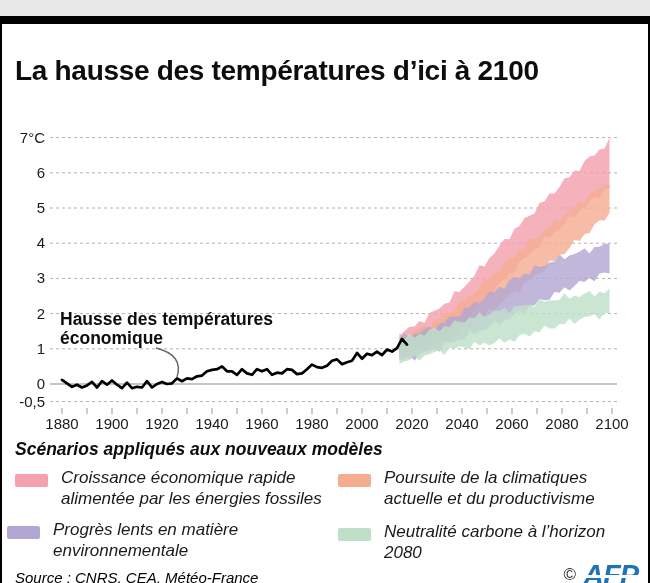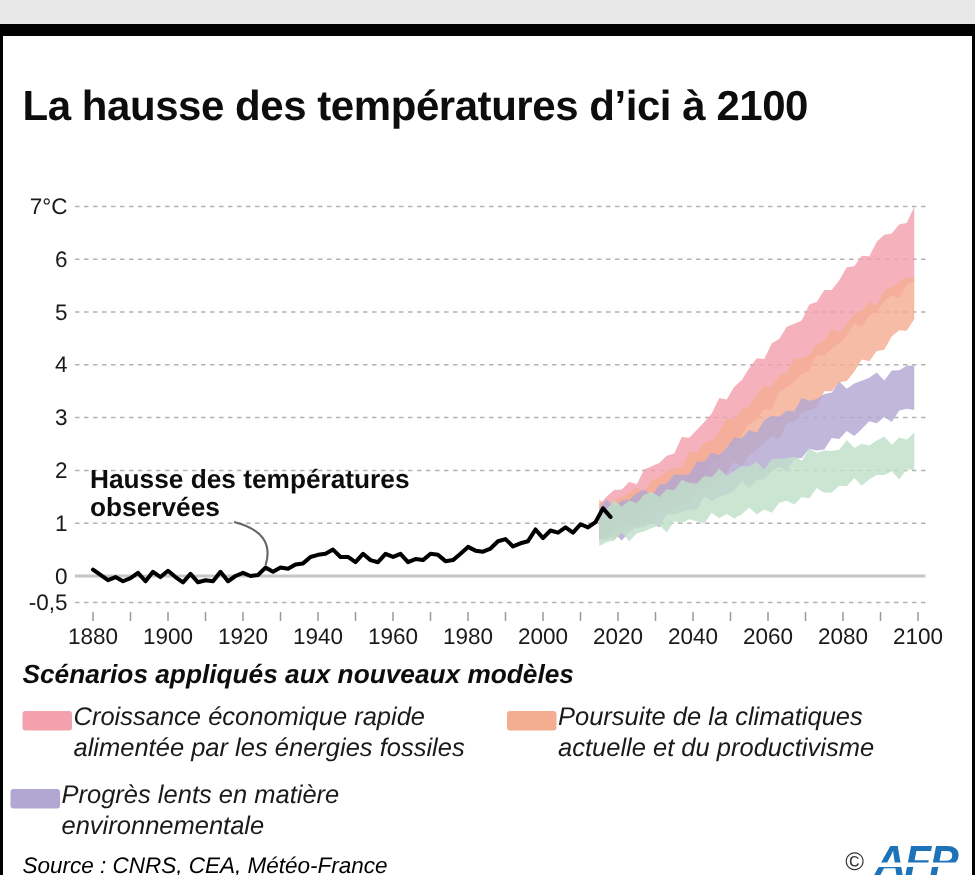--- a/index.html
+++ b/index.html
@@ -23,21 +23,21 @@
   }
   .chart-svg{position:absolute;left:0;top:104px;}
   .annotation{
     position:absolute;left:60px;top:294px;width:235px;
     font-size:17.5px;font-weight:700;line-height:19px;color:#0d0d0d;
   }
   .legend-title{
     position:absolute;left:15px;top:423px;
     font-size:17.5px;font-weight:700;font-style:italic;color:#0d0d0d;
   }
-  .legend-item{position:absolute;display:flex;gap:1px;}
+  .legend-item{position:absolute;display:flex;gap:13px;}
   .legend-item .swatch{width:33px;height:13px;border-radius:2px;margin-top:7px;flex:0 0 33px;}
   .legend-item .lab{font-size:17px;font-style:italic;line-height:21px;color:#1a1a1a;}
   .li-0{left:15px;top:451px;width:320px;}
   .li-1{left:338px;top:451px;width:300px;}
   .li-2{left:7px;top:503px;width:320px;}
   .li-3{left:338px;top:505px;width:300px;}
   .source{
     position:absolute;left:15px;top:553px;
     font-size:15px;font-style:italic;color:#000000;
   }
@@ -124,36 +124,40 @@
       <g>
         <path d="M399.5 216.3 L404.5 211.0 L409.5 206.7 L414.5 206.4 L419.5 201.1 L424.5 202.8 L429.5 193.0 L434.5 190.8 L439.5 188.6 L444.5 183.8 L449.5 182.4 L454.5 171.3 L459.5 171.9 L464.5 166.7 L469.5 161.4 L474.5 155.6 L479.5 145.3 L484.5 146.4 L489.5 137.8 L494.5 133.3 L499.5 125.4 L504.5 118.9 L509.5 119.3 L514.5 108.8 L519.5 106.0 L524.5 97.9 L529.5 95.8 L534.5 93.6 L539.5 83.0 L544.5 81.3 L549.5 73.4 L554.5 73.4 L559.5 66.9 L564.5 58.2 L569.5 57.5 L574.5 50.5 L579.5 50.9 L584.5 41.1 L589.5 36.5 L594.5 35.6 L599.5 29.5 L604.5 28.6 L609.5 17.8 L609.5 67.9 L604.5 69.5 L599.5 78.5 L594.5 76.8 L589.5 80.9 L584.5 87.8 L579.5 90.5 L574.5 98.0 L569.5 95.5 L564.5 103.9 L559.5 108.9 L554.5 112.2 L549.5 117.3 L544.5 116.3 L539.5 127.3 L534.5 129.5 L529.5 134.4 L524.5 138.3 L519.5 141.4 L514.5 152.9 L509.5 152.8 L504.5 159.5 L499.5 162.8 L494.5 169.7 L489.5 178.7 L484.5 177.5 L479.5 185.7 L474.5 188.3 L469.5 197.1 L464.5 201.6 L459.5 200.6 L454.5 208.4 L449.5 209.1 L444.5 216.6 L439.5 215.6 L434.5 217.1 L429.5 224.4 L424.5 224.6 L419.5 230.8 L414.5 227.6 L409.5 233.0 L404.5 237.6 L399.5 237.1 Z" fill="#f3a1ad" fill-opacity="0.82"></path>
         <path d="M399.5 212.9 L404.5 218.4 L409.5 213.8 L414.5 211.2 L419.5 208.6 L424.5 205.0 L429.5 208.6 L434.5 199.9 L439.5 198.6 L444.5 194.3 L449.5 192.3 L454.5 191.5 L459.5 181.3 L464.5 181.5 L469.5 175.3 L474.5 173.6 L479.5 167.9 L484.5 158.8 L489.5 159.9 L494.5 152.6 L499.5 151.2 L504.5 142.4 L509.5 137.4 L514.5 138.0 L519.5 130.1 L524.5 128.6 L529.5 119.1 L534.5 118.7 L539.5 116.7 L544.5 109.1 L549.5 107.3 L554.5 99.2 L559.5 101.6 L564.5 95.8 L569.5 89.5 L574.5 87.2 L579.5 81.1 L584.5 83.5 L589.5 74.2 L594.5 71.1 L599.5 68.5 L604.5 64.8 L609.5 65.2 L609.5 92.9 L604.5 100.5 L599.5 100.2 L594.5 104.2 L589.5 113.2 L584.5 114.0 L579.5 120.9 L574.5 119.7 L569.5 127.9 L564.5 134.0 L559.5 134.8 L554.5 140.9 L549.5 140.8 L544.5 151.5 L539.5 153.5 L534.5 155.5 L529.5 160.7 L524.5 162.5 L519.5 172.6 L514.5 170.8 L509.5 175.3 L504.5 179.8 L499.5 183.7 L494.5 191.3 L489.5 188.2 L484.5 195.7 L479.5 198.6 L474.5 203.7 L469.5 207.4 L464.5 205.4 L459.5 214.6 L454.5 215.1 L449.5 220.1 L444.5 220.1 L439.5 221.0 L434.5 229.6 L429.5 227.6 L424.5 232.1 L419.5 229.9 L414.5 234.5 L409.5 239.7 L404.5 236.3 L399.5 240.3 Z" fill="#f5ad92" fill-opacity="0.82"></path>
         <path d="M399.5 218.9 L404.5 212.9 L409.5 218.3 L414.5 213.7 L419.5 213.1 L424.5 208.9 L429.5 206.4 L434.5 210.6 L439.5 203.2 L444.5 202.5 L449.5 196.4 L454.5 196.6 L459.5 196.4 L464.5 187.8 L469.5 187.8 L474.5 181.6 L479.5 183.5 L484.5 178.5 L489.5 171.6 L494.5 172.2 L499.5 166.7 L504.5 168.5 L509.5 160.0 L514.5 157.1 L519.5 157.9 L524.5 153.6 L529.5 154.4 L534.5 145.3 L539.5 147.1 L544.5 146.0 L549.5 142.6 L554.5 141.6 L559.5 134.3 L564.5 139.2 L569.5 135.6 L574.5 133.9 L579.5 131.8 L584.5 128.3 L589.5 133.6 L594.5 127.0 L599.5 126.8 L604.5 123.8 L609.5 123.6 L609.5 153.4 L604.5 152.5 L599.5 153.6 L594.5 161.3 L589.5 158.0 L584.5 162.1 L579.5 160.8 L574.5 166.0 L569.5 170.6 L564.5 167.3 L559.5 172.7 L554.5 172.0 L549.5 179.7 L544.5 180.3 L539.5 179.1 L534.5 185.4 L529.5 185.8 L524.5 193.8 L519.5 191.1 L514.5 194.0 L509.5 199.5 L504.5 199.9 L499.5 205.3 L494.5 200.8 L489.5 206.9 L484.5 210.0 L479.5 211.0 L474.5 214.1 L469.5 211.0 L464.5 219.8 L459.5 219.7 L454.5 221.7 L449.5 222.9 L444.5 223.0 L439.5 231.7 L434.5 228.5 L429.5 231.6 L424.5 231.5 L419.5 234.7 L414.5 240.4 L409.5 235.6 L404.5 240.2 L399.5 239.4 Z" fill="#b2a7d2" fill-opacity="0.82"></path>
         <path d="M399.5 222.1 L404.5 219.4 L409.5 213.5 L414.5 217.8 L419.5 213.7 L424.5 215.5 L429.5 209.7 L434.5 208.0 L439.5 211.3 L444.5 206.0 L449.5 206.9 L454.5 199.9 L459.5 202.0 L464.5 202.4 L469.5 197.3 L474.5 198.0 L479.5 192.3 L484.5 197.3 L489.5 193.9 L494.5 190.6 L499.5 191.0 L504.5 187.8 L509.5 193.0 L514.5 186.2 L519.5 185.7 L524.5 185.5 L529.5 184.4 L534.5 187.1 L539.5 179.0 L544.5 181.8 L549.5 180.3 L554.5 180.6 L559.5 179.8 L564.5 173.3 L569.5 178.7 L574.5 175.8 L579.5 177.0 L584.5 173.6 L589.5 171.0 L594.5 176.5 L599.5 171.6 L604.5 173.2 L609.5 168.4 L609.5 193.3 L604.5 192.8 L599.5 199.6 L594.5 194.2 L589.5 196.6 L584.5 196.7 L579.5 199.7 L574.5 203.9 L569.5 198.6 L564.5 204.2 L559.5 203.9 L554.5 208.4 L549.5 208.5 L544.5 205.4 L539.5 212.4 L534.5 211.3 L529.5 216.4 L524.5 213.8 L519.5 215.2 L514.5 221.8 L509.5 219.6 L504.5 223.0 L499.5 218.3 L494.5 222.9 L489.5 225.6 L484.5 222.7 L479.5 225.5 L474.5 221.8 L469.5 228.9 L464.5 227.5 L459.5 226.2 L454.5 228.7 L449.5 227.5 L444.5 234.9 L439.5 230.3 L434.5 232.0 L429.5 234.2 L424.5 235.6 L419.5 240.8 L414.5 235.2 L409.5 240.3 L404.5 241.3 L399.5 244.1 Z" fill="#bfdfc9" fill-opacity="0.82"></path>
       </g>
       <path d="M62.0 259.8 L67.0 263.3 L72.0 266.8 L77.0 264.7 L82.0 267.5 L87.0 265.4 L92.0 261.9 L97.0 267.5 L102.0 261.2 L107.0 264.7 L112.0 260.5 L117.0 264.7 L122.0 268.2 L127.0 262.6 L132.0 268.2 L137.0 266.8 L142.0 267.5 L147.0 261.2 L152.0 267.5 L157.0 264.0 L162.0 261.9 L167.0 264.0 L172.0 263.3 L177.0 258.4 L182.0 261.2 L187.0 258.4 L192.0 259.1 L197.0 256.3 L202.0 255.6 L207.0 251.3 L212.0 249.9 L217.0 249.2 L222.0 246.4 L227.0 251.3 L232.0 251.3 L237.0 254.8 L242.0 249.2 L247.0 253.4 L252.0 254.8 L257.0 249.2 L262.0 251.3 L267.0 249.2 L272.0 254.8 L277.0 252.7 L282.0 253.4 L287.0 249.2 L292.0 249.9 L297.0 254.1 L302.0 253.4 L307.0 249.2 L312.0 244.6 L317.0 247.1 L322.0 247.8 L327.0 245.7 L332.0 240.8 L337.0 239.4 L342.0 244.3 L347.0 242.2 L352.0 240.8 L357.0 233.0 L362.0 238.7 L367.0 233.7 L372.0 235.1 L377.0 231.6 L382.0 235.1 L387.0 229.5 L392.0 231.6 L397.0 228.1 L402.0 218.9 L407.0 224.6" fill="none" stroke="#000000" stroke-width="2.7" stroke-linejoin="round" stroke-linecap="round"></path>
       <path d="M 156 228 Q 184 235 177 257" fill="none" stroke="#666" stroke-width="1.4"></path>
     </svg>
 
-  <div class="annotation">Hausse des températures observées</div>
+  <div class="annotation">Hausse des températures économique</div>
 
   <div class="legend-title">Scénarios appliqués aux nouveaux modèles</div>
 
   <div class="legend-item li-0">
     <div class="swatch" style="background: rgb(243, 161, 173);"></div>
     <div class="lab">Croissance économique rapide alimentée par les énergies fossiles</div>
   </div>
   <div class="legend-item li-1">
     <div class="swatch" style="background: rgb(245, 173, 146);"></div>
     <div class="lab">Poursuite de la climatiques actuelle et du productivisme</div>
   </div>
   <div class="legend-item li-2">
     <div class="swatch" style="background: rgb(178, 167, 210);"></div>
     <div class="lab">Progrès lents en matière environnementale</div>
   </div>
+  <div class="legend-item li-3">
+    <div class="swatch" style="background: rgb(191, 223, 201);"></div>
+    <div class="lab">Neutralité carbone à l’horizon 2080</div>
+  </div>
 
   <div class="source">Source : CNRS, CEA, Météo-France</div>
 
   <div class="afp">
     <span class="copy">©</span>
     <span class="afp-logo">
       <span>AFP</span>
       <span class="afp-stripe"></span>
     </span>
   </div>

